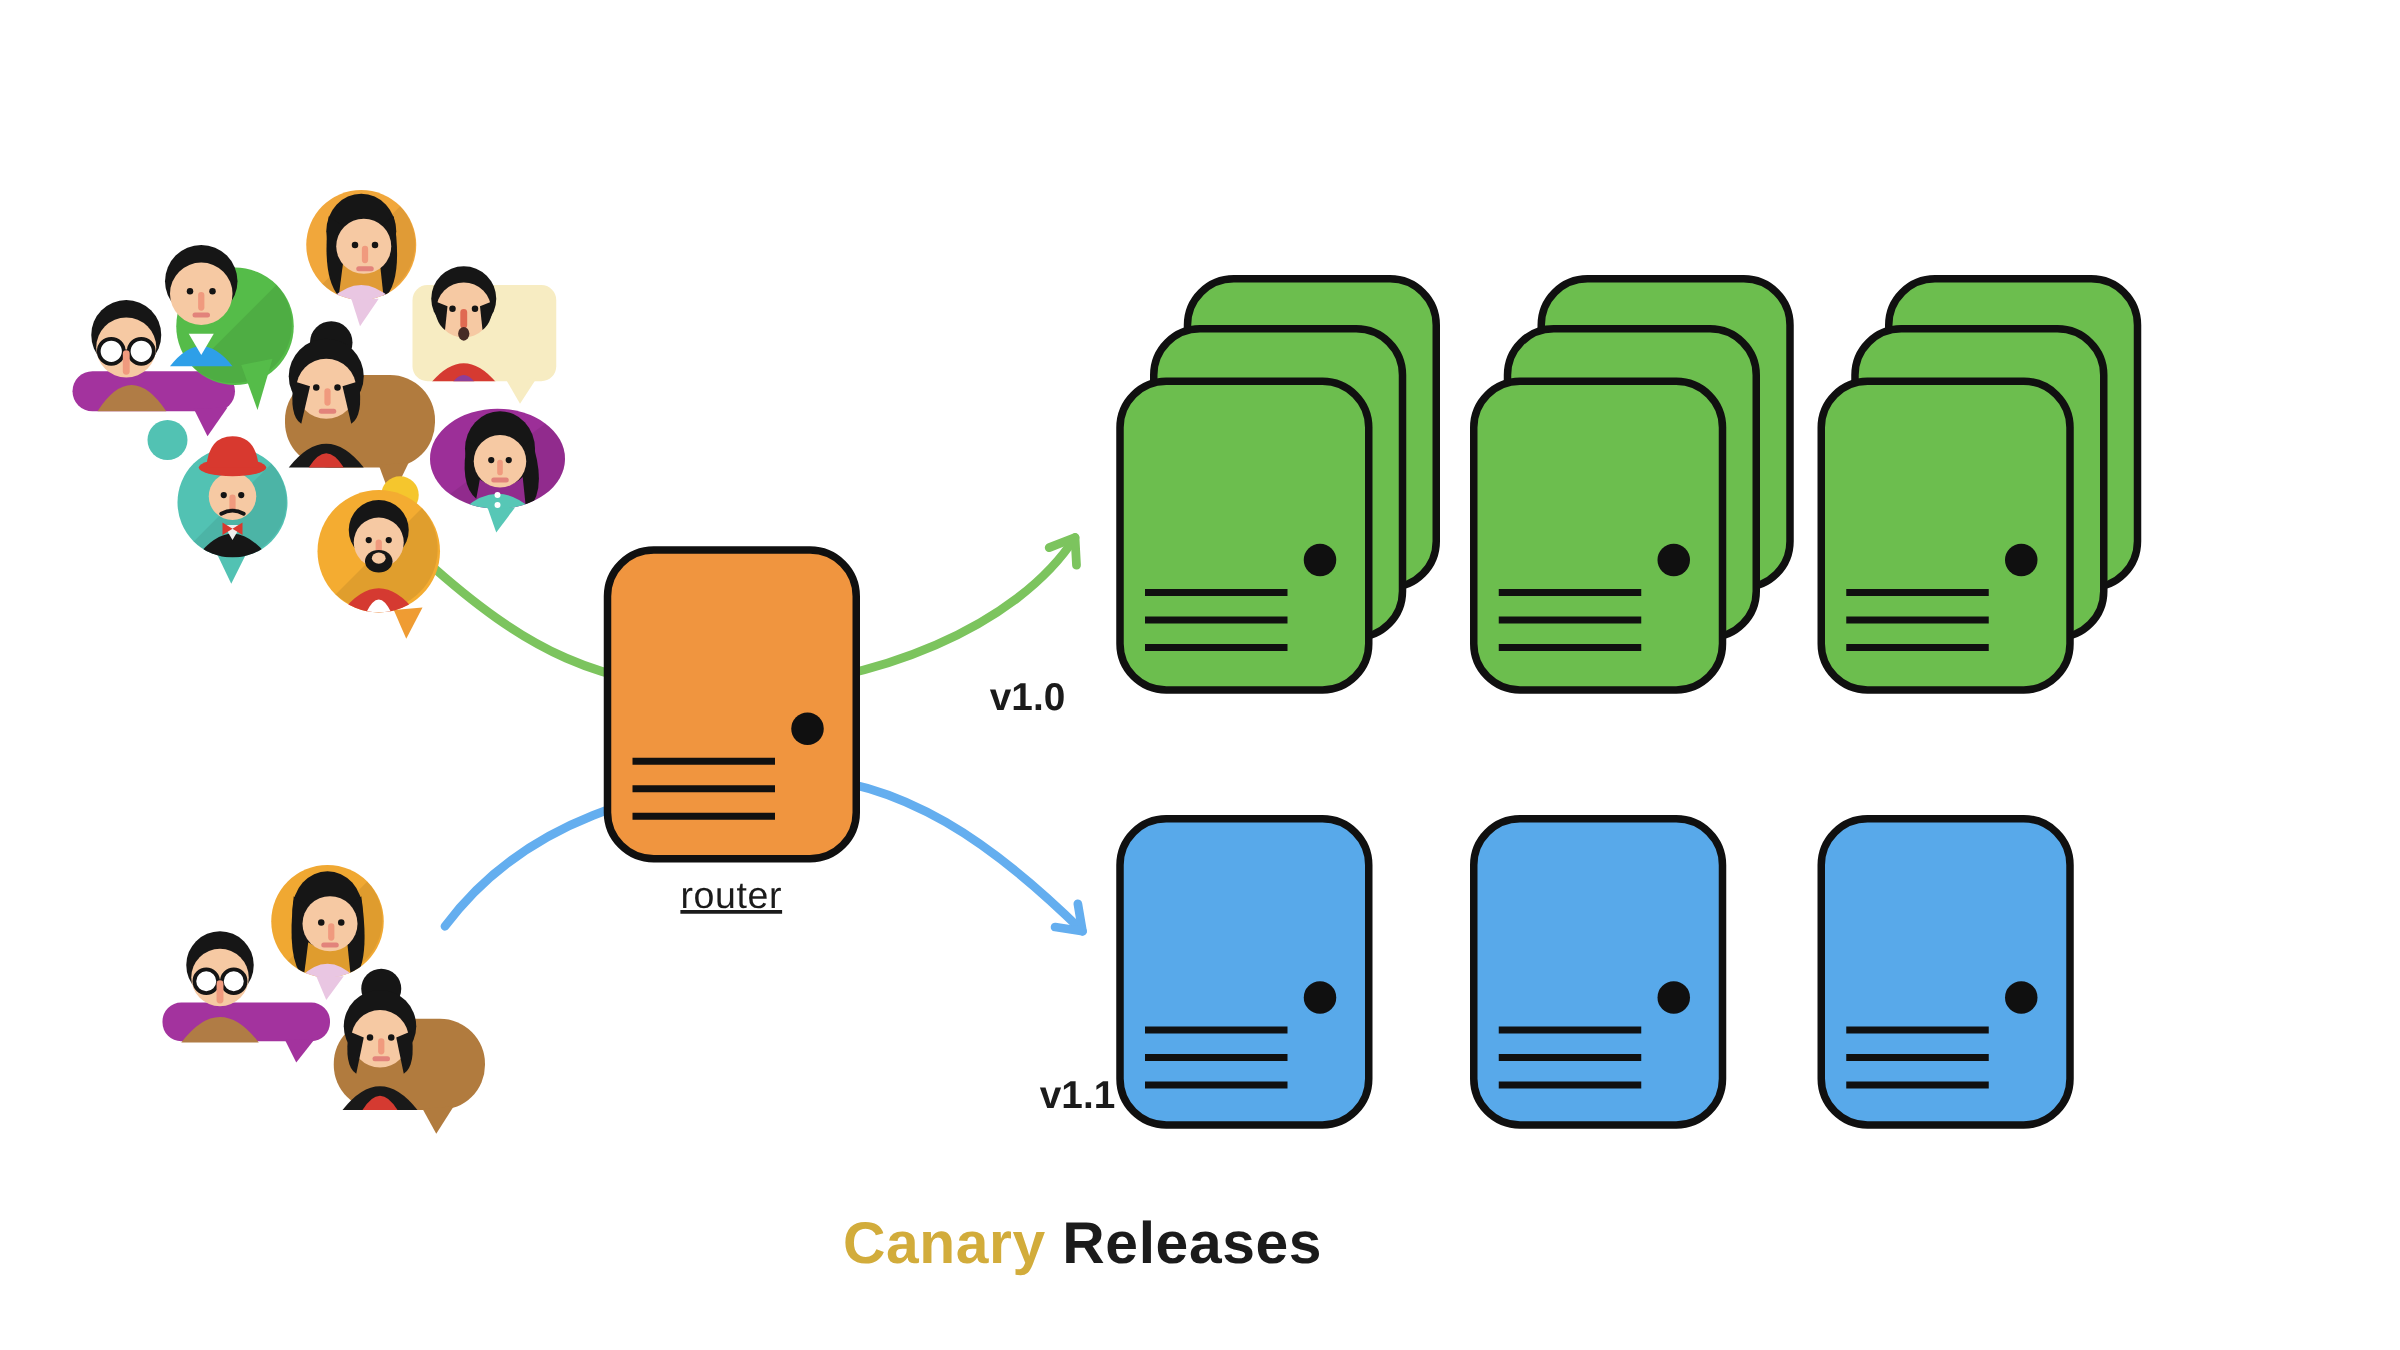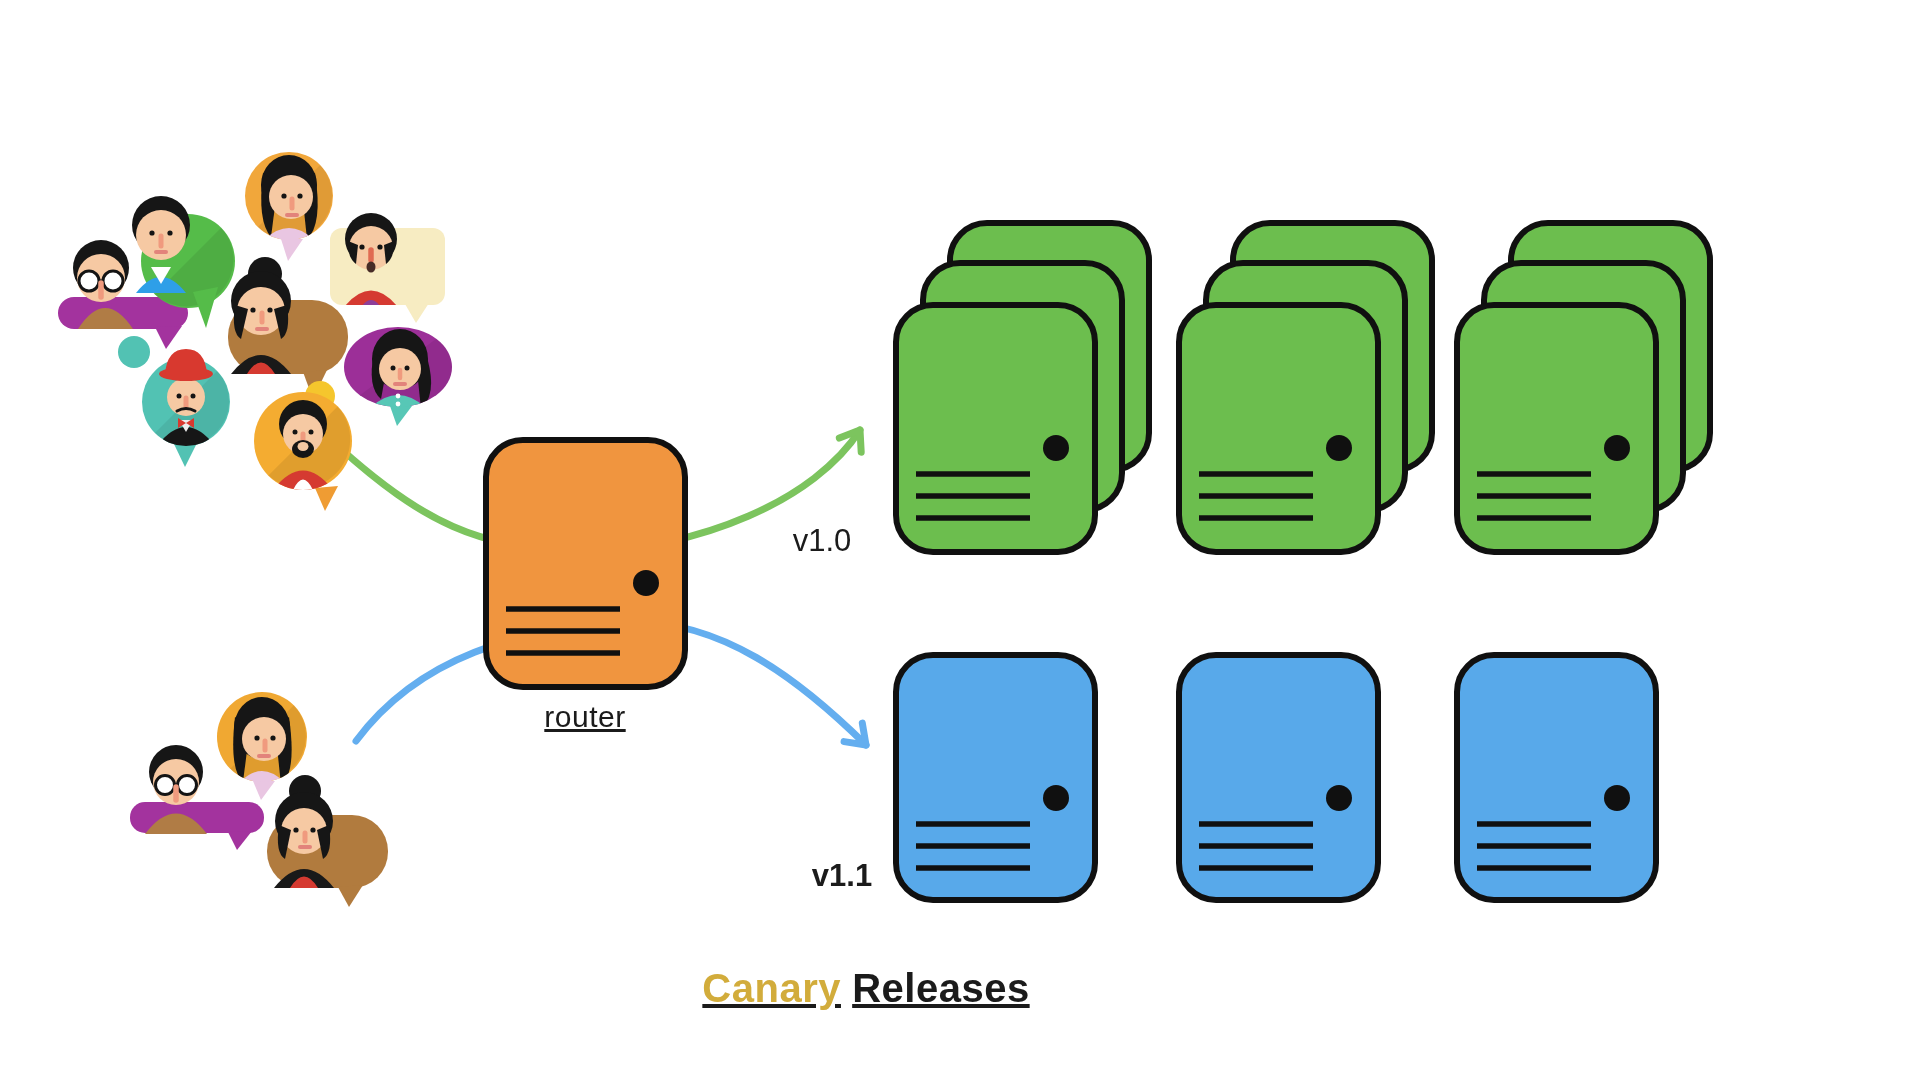--- a/index.html
+++ b/index.html
@@ -18,23 +18,23 @@
   .stack .back{left:54px;top:0;}
   .stack .mid{left:27px;top:40px;}
   .stack .front{left:0;top:82px;}
   .motif{position:absolute;left:-6px;top:-6px;width:205px;height:253px;pointer-events:none;}
   
   #router{left:483px;top:437px;width:205px;height:253px;box-sizing:border-box;
           border:6px solid var(--outline,#101010);border-radius:40px;
           background:var(--orange-fill,#F0953F);z-index:3;}
   .lbl{position:absolute;text-align:center;color:var(--ink,#1b1b1b);}
   #router-label{left:470px;top:700px;width:230px;font-size:30px;font-weight:400;letter-spacing:.5px;text-decoration:underline;}
-  #v10-label{left:756px;top:523px;width:132px;font-size:31px;font-weight:400;}
-  #v11-label{left:776px;top:858px;width:132px;font-size:31px;font-weight:600;}
-  #title{left:0;top:966px;width:1732px;font-size:40px;font-weight:700;letter-spacing:.5px;text-decoration:underline;}
+  #v10-label{left:756px;top:540px;width:132px;font-size:31px;font-weight:700;}
+  #v11-label{left:796px;top:858px;width:132px;font-size:31px;font-weight:600;}
+  #title{left:0;top:966px;width:1732px;font-size:47px;font-weight:700;letter-spacing:.5px;}
   #title .gold{color:var(--gold,#D2AC3B);}
   #title .ink{color:var(--ink,#1b1b1b);margin-left:.28em;}
 </style>
 </head>
 <body>
 
 <div id="stage">
 
   <svg width="0" height="0" aria-hidden="true">
     <defs>

